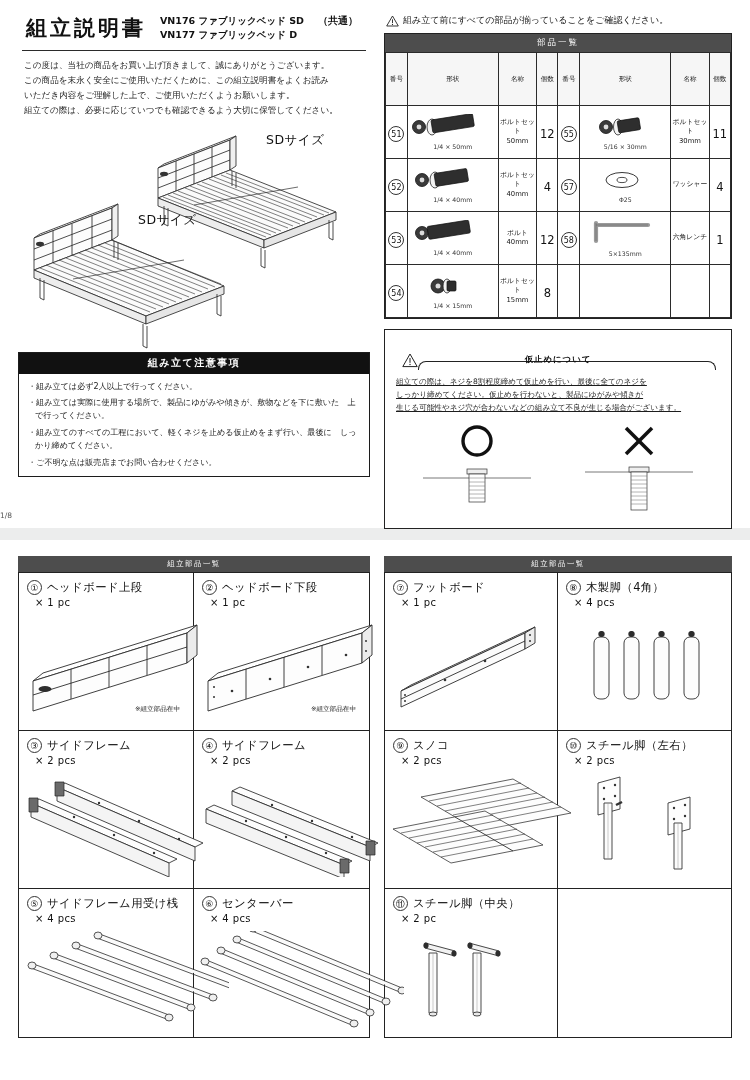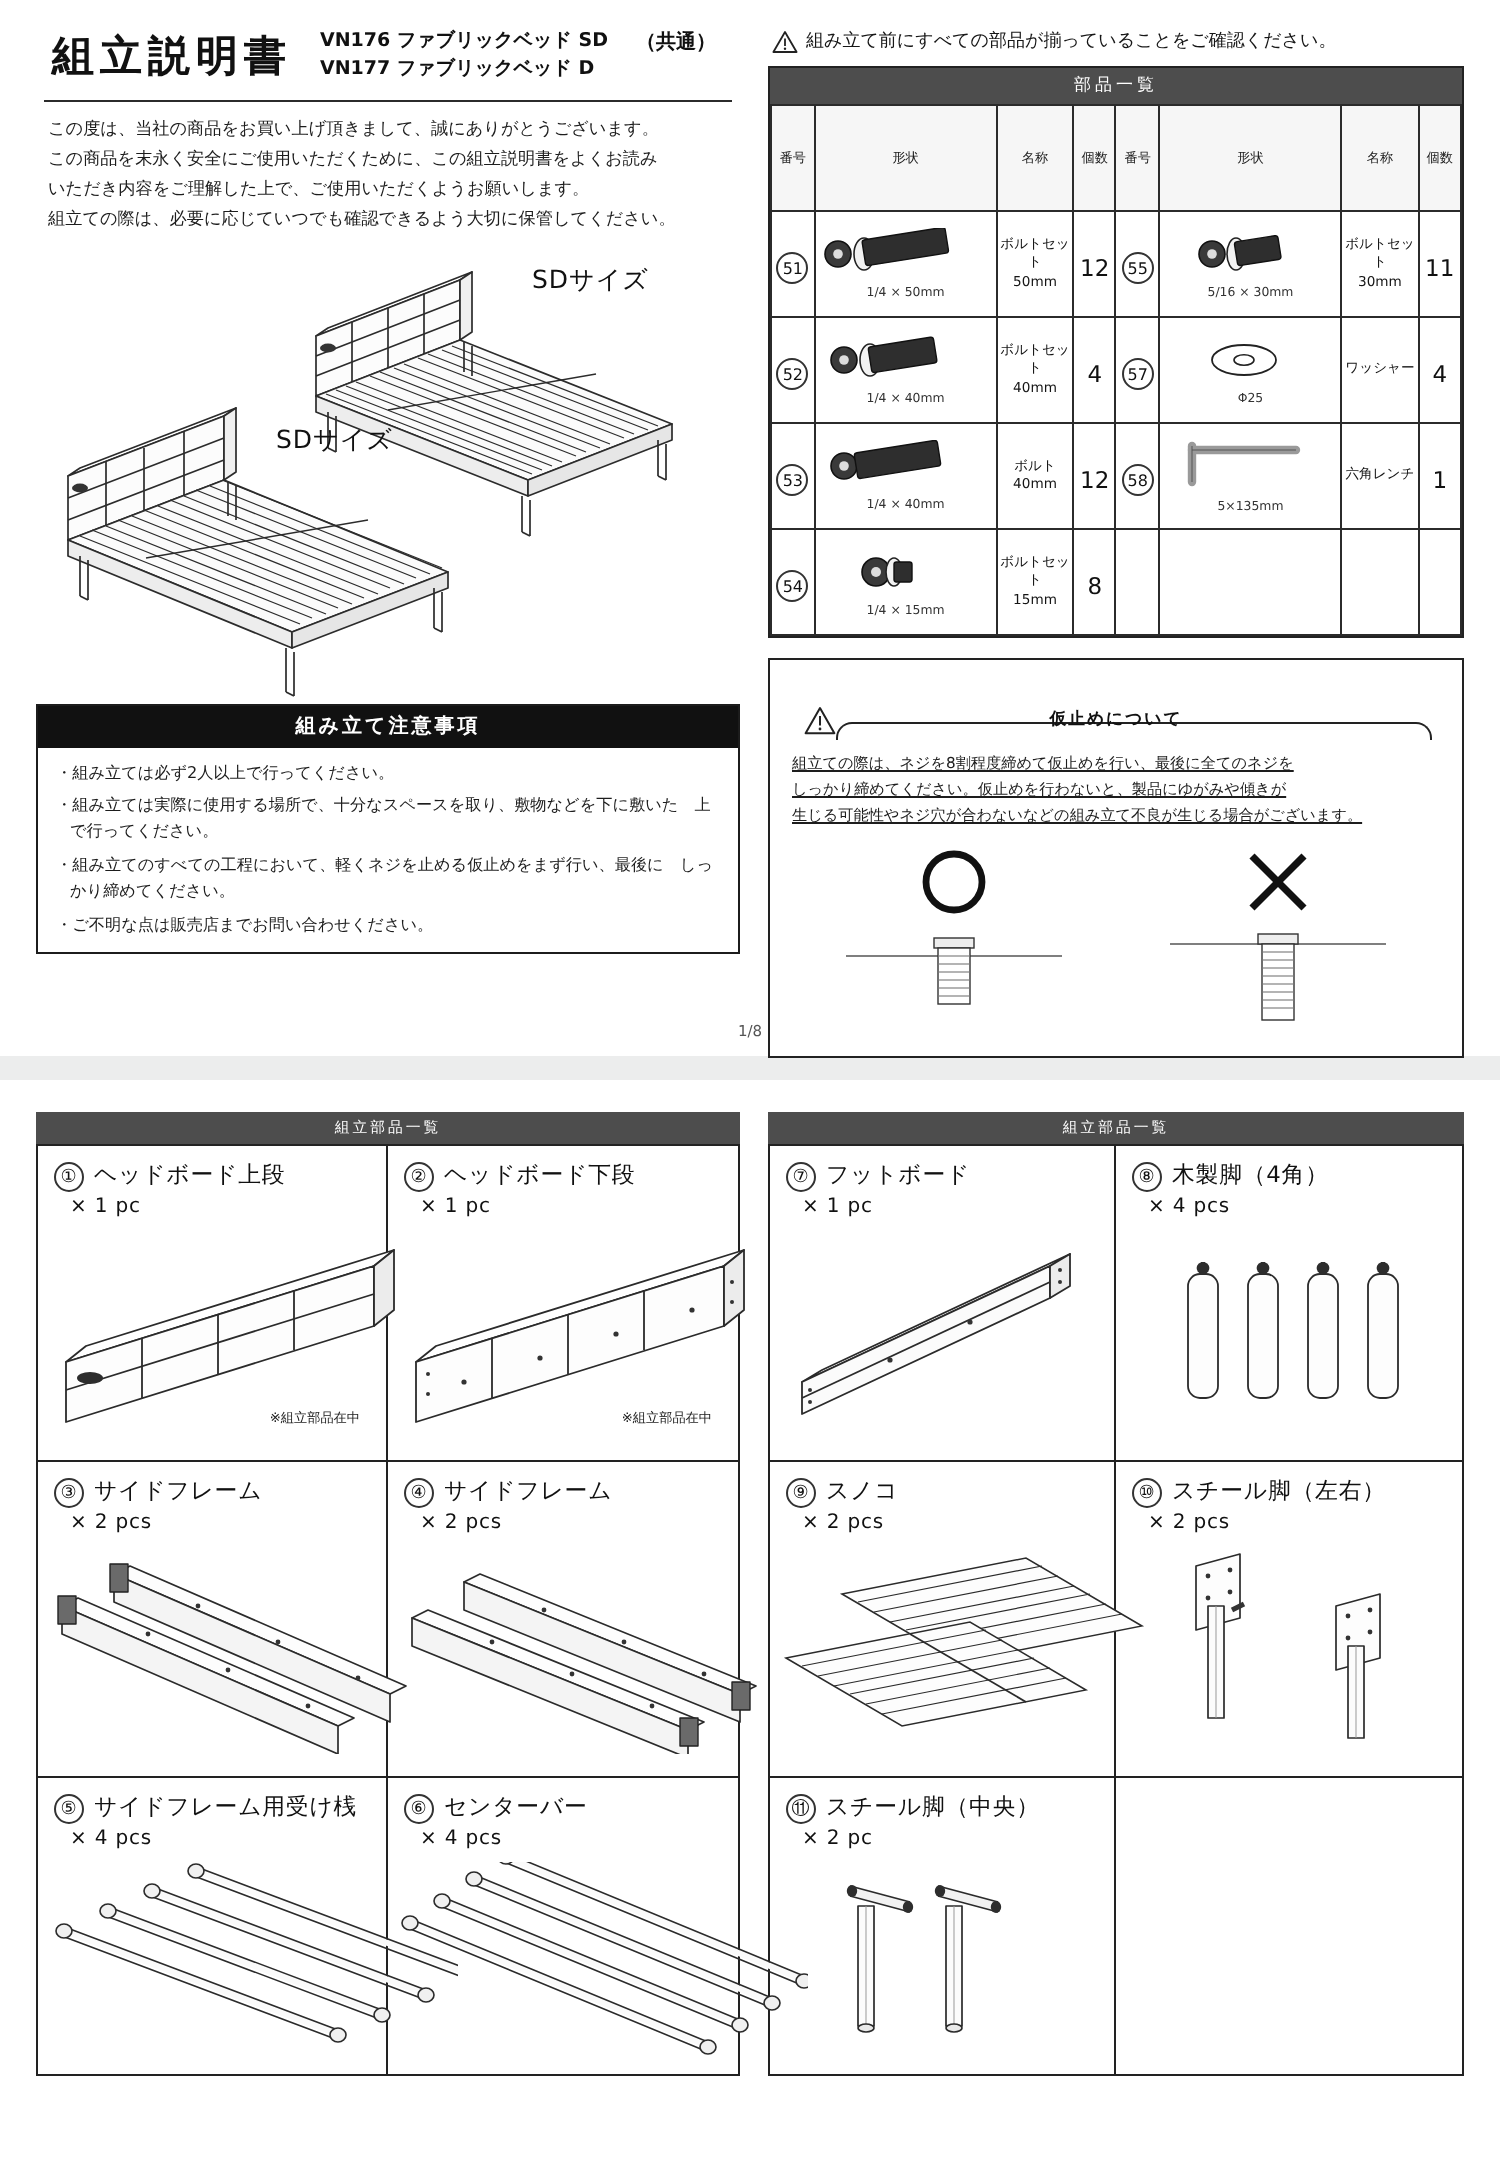--- a/index.html
+++ b/index.html
@@ -91,21 +91,21 @@
   .caution-title {
     position: absolute; left: 0; right: 0; top: 1px; text-align: center;
     font-size: 8.4px; font-weight: bold; color: #111; letter-spacing: 1px;
   }
   .caution-tri { position: absolute; left: 6px; top: 0; }
   .caution-text { font-size: 7.6px; line-height: 1.72; color: #1d1d1d; text-decoration: underline; }
   .ox-row { display: flex; justify-content: space-around; margin-top: 10px; }
   .ox-cell { text-align: center; }
 
   
-  .pageno { position: absolute; bottom: 8px; left: 0; right: 0; text-align: center; font-size: 7.5px; color: #555; }
+  .pageno { position: absolute; bottom: 8px; left: 0; right: 0; text-align: left; font-size: 7.5px; color: #555; }
 
   
   .grid-hdr { background: #4d4d4d; color: #fff; text-align: center; font-size: 7.4px; padding: 3px 0; letter-spacing: 1.5px; }
   .grid-box { border: 1.1px solid #222; }
   .grid-row { display: flex; }
   .grid-cell { width: 50%; border-right: .9px solid #222; border-bottom: .9px solid #222; padding: 7px 8px 2px 8px; position: relative; height: 158px; }
   .grid-cell:last-child { border-right: none; }
   .grid-row:last-child .grid-cell { border-bottom: none; }
   .cell-title { display: flex; align-items: baseline; gap: 5px; font-size: 11.4px; color: #111; letter-spacing: .4px; }
   .cell-num {
@@ -219,21 +219,21 @@
           </g>
         </svg>
         <div class="size-label lbl-sd">SDサイズ</div>
         <div class="size-label lbl-d">SDサイズ</div>
       </div>
 
       <div class="notes-box">
         <div class="notes-title">組み立て注意事項</div>
         <div class="notes-body">
           <div class="note-li">・組み立ては必ず2人以上で行ってください。</div>
-          <div class="note-li">・組み立ては実際に使用する場所で、十分なスペースを取り、敷物などを下に敷いた　上で行ってください。</div>
+          <div class="note-li">・組み立ては実際に使用する場所で、製品にゆがみや傾きが、敷物などを下に敷いた　上で行ってください。</div>
           <div class="note-li">・組み立てのすべての工程において、軽くネジを止める仮止めをまず行い、最後に　しっかり締めてください。</div>
           <div class="note-li">・ご不明な点は販売店までお問い合わせください。</div>
         </div>
       </div>
     </div>
 
     <div class="col-right">
 
       <div class="confirm-line">
         <svg width="13" height="12" viewBox="0 0 13 12">

